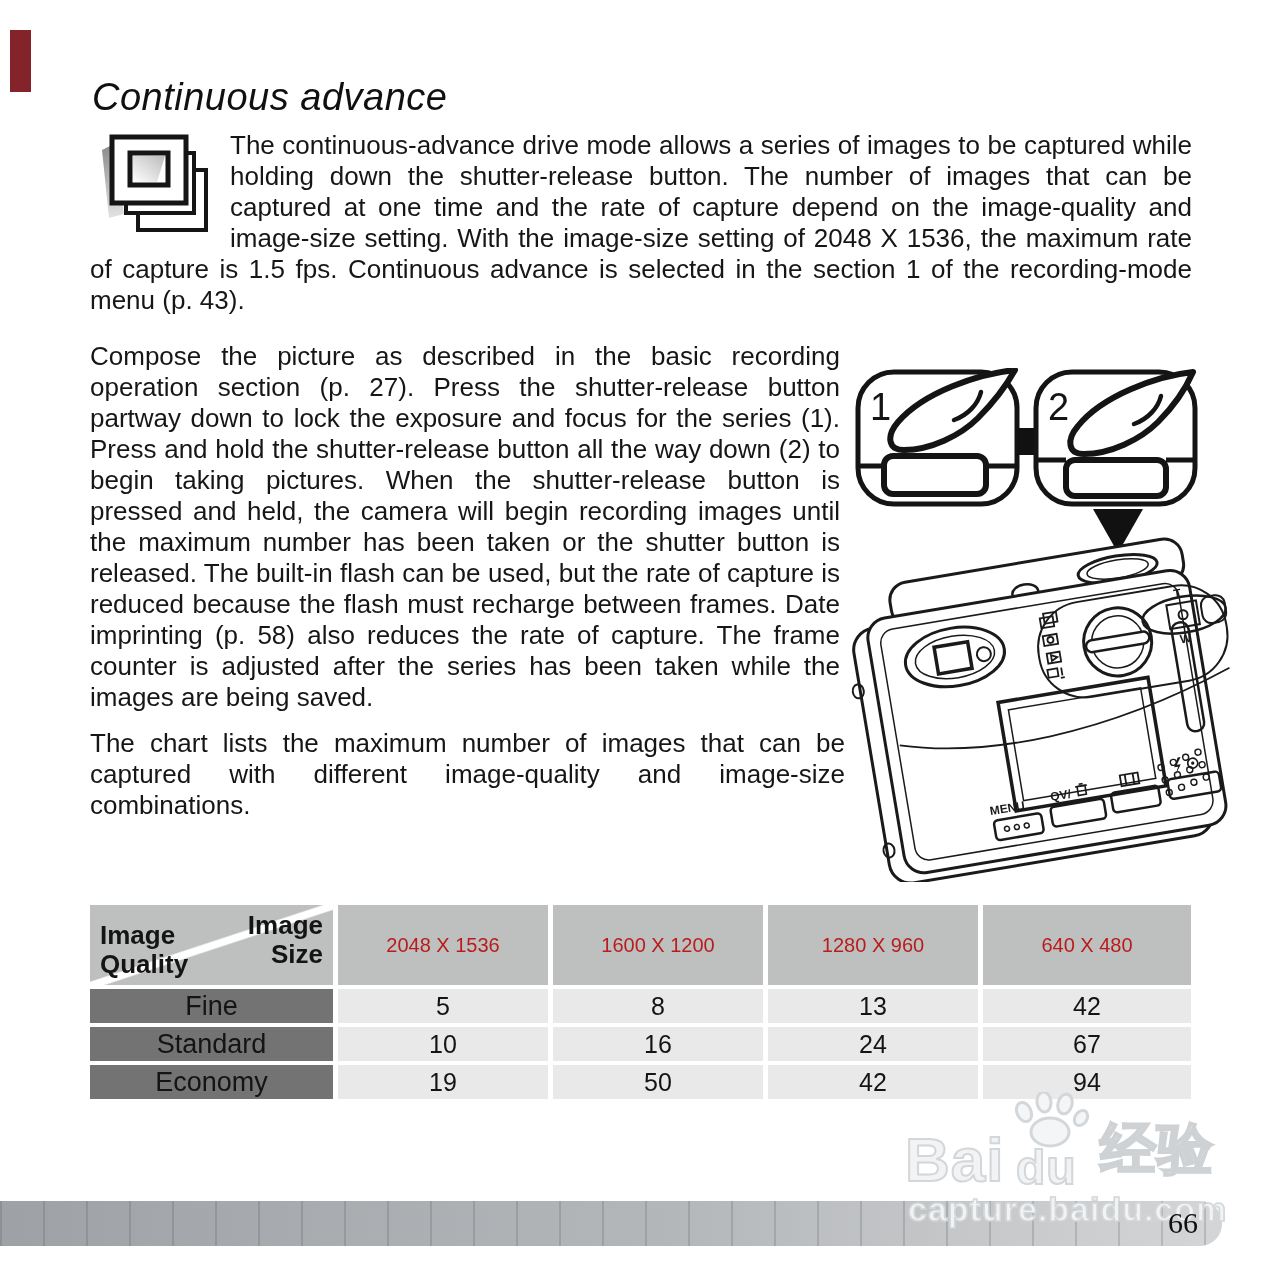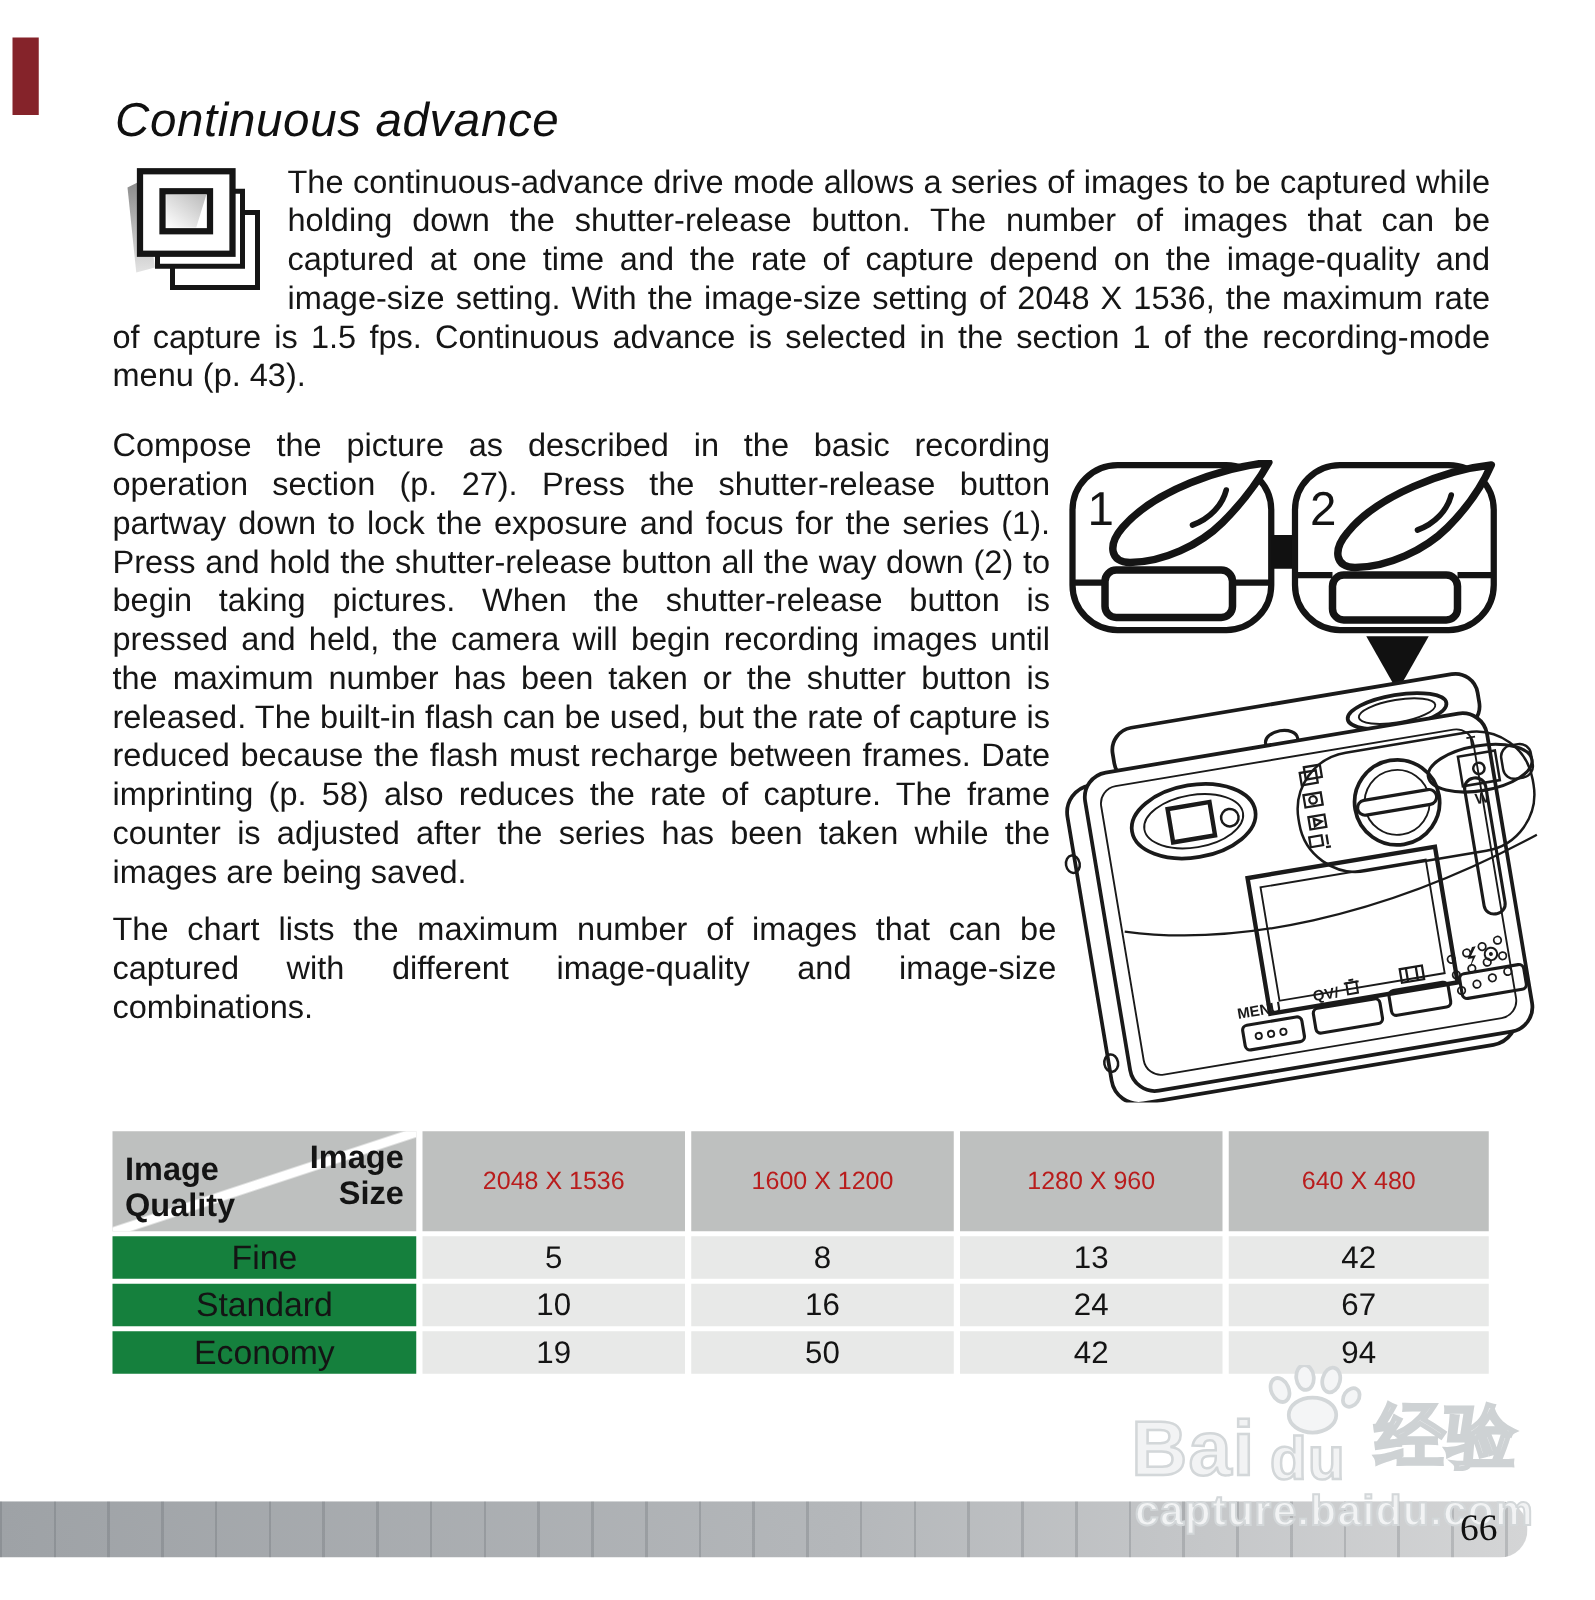--- a/index.html
+++ b/index.html
@@ -28,21 +28,21 @@
   .table{position:absolute;left:90px;top:905px;display:grid;
          grid-template-columns:243px 210px 210px 210px 208px;
          grid-template-rows:80px 34px 34px 34px;gap:4px 5px;}
   .cell{display:flex;align-items:center;justify-content:center;}
   .th{background:#bec0bf;font-size:20px;color:#b91c1c;}
   .corner{position:relative;background:
       linear-gradient(to bottom right, rgba(0,0,0,0) 47.5%, #ffffff 48.5%, #ffffff 52.5%, rgba(0,0,0,0) 53.5%),
       #bec0bf;font-size:26px;font-weight:bold;}
   .corner .top{position:absolute;top:6px;right:10px;width:108px;text-align:right;line-height:1.12;}
   .corner .bottom{position:absolute;bottom:6px;left:10px;width:130px;text-align:left;line-height:1.12;}
-  .rlabel{background:#15803d;font-size:27px;}
+  .rlabel{background:#737373;font-size:27px;}
   .val{background:#e8e9e8;font-size:25px;}
 
   .wm{position:absolute;z-index:3;font-weight:bold;color:#f2f3f4;
       -webkit-text-stroke:2px #d3d7d9;letter-spacing:1px;}
   .wm-bai{left:905px;top:1124px;font-size:62px;}
   .wm-du{left:1016px;top:1140px;font-size:48px;}
   .wm-cn{left:1100px;top:1112px;font-size:56px;-webkit-text-stroke:2.2px #ced2d4;}
   .wm-url{left:908px;top:1190px;font-size:34px;-webkit-text-stroke:1.6px #d3d7d9;}
   .paw{position:absolute;left:1008px;top:1092px;z-index:3;}
 

